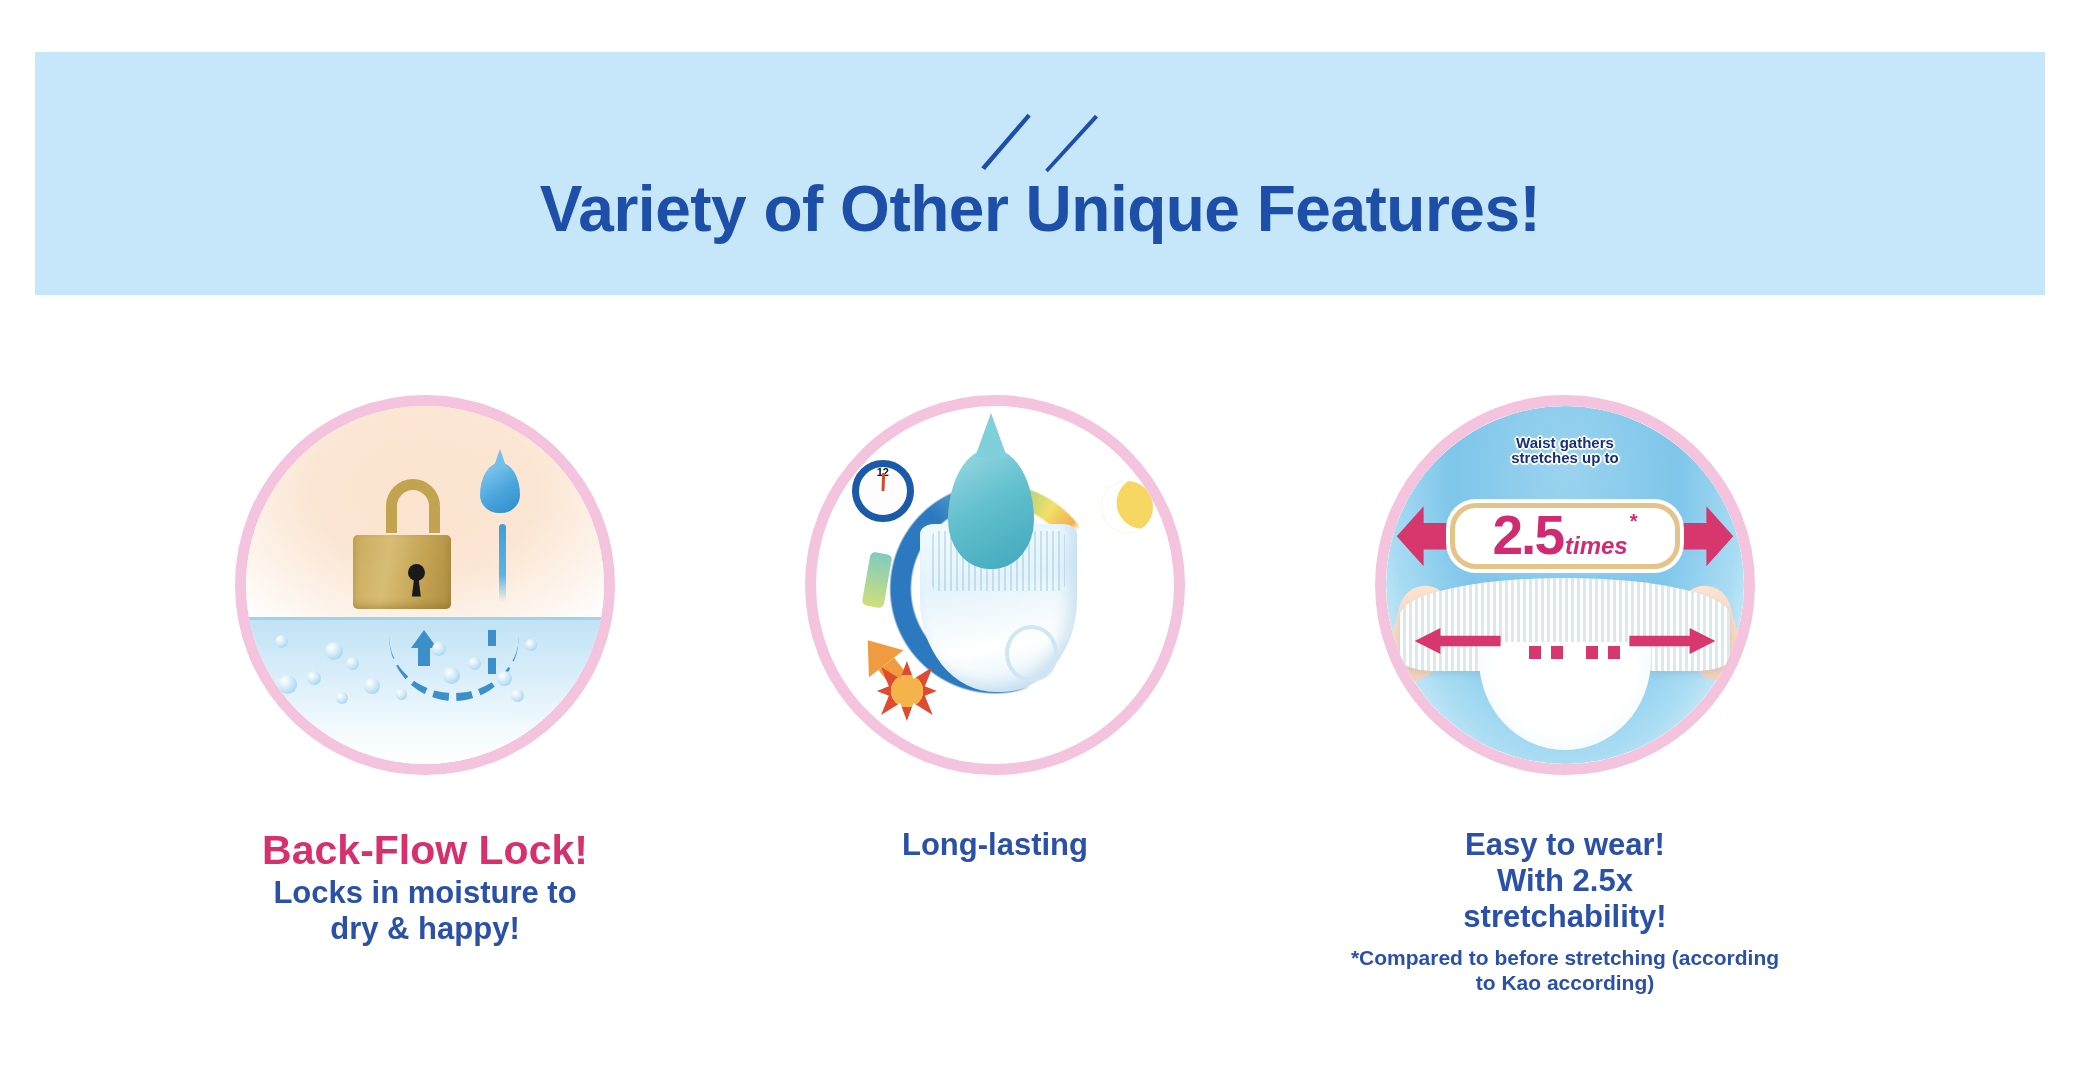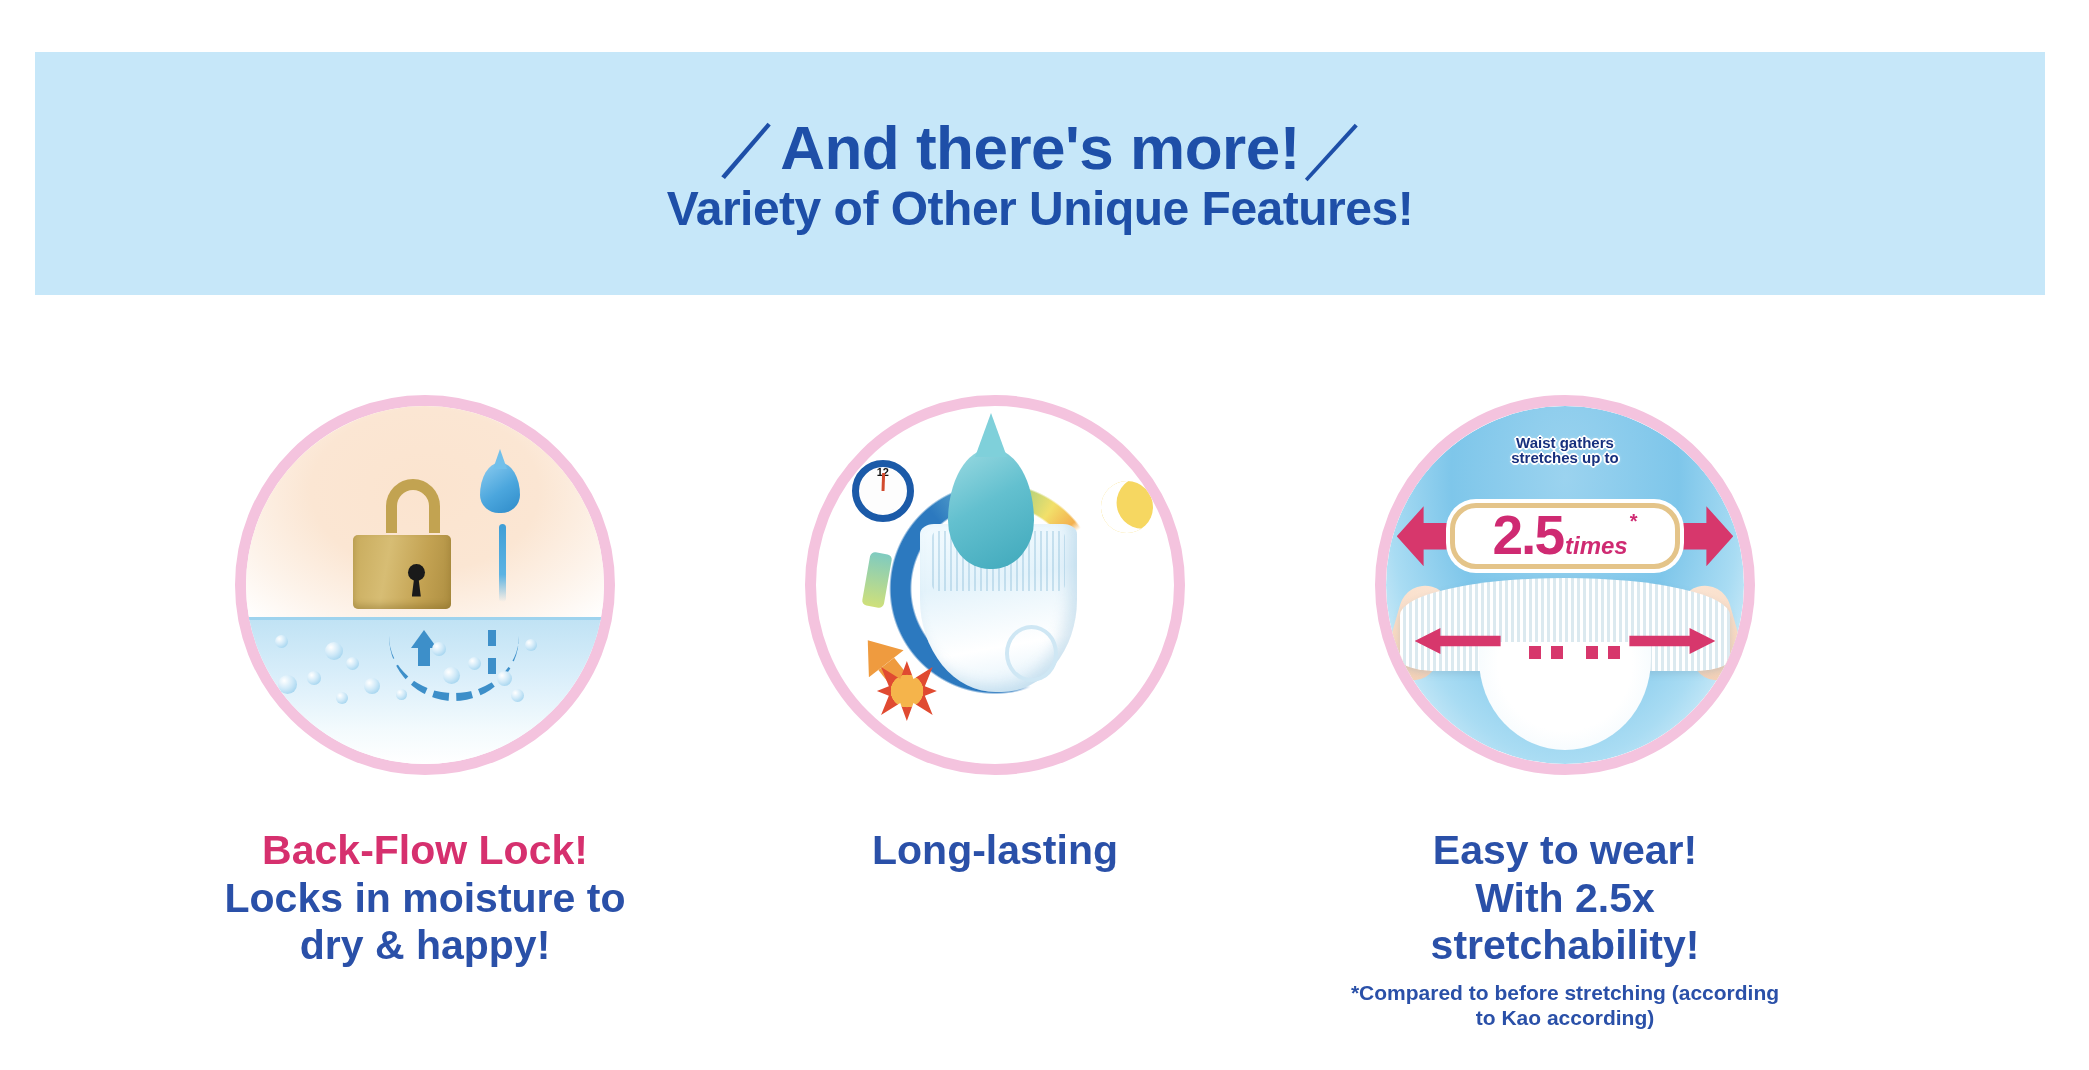--- a/index.html
+++ b/index.html
@@ -20,21 +20,21 @@
     display: flex; flex-direction: column;
     align-items: center; justify-content: center;
     gap: 2px;
   }
   .banner-line1 {
     font-size: 62px; font-weight: 700; color: #1e4fa8;
     letter-spacing: -0.5px; line-height: 1.05;
     display: flex; align-items: center; white-space: nowrap;
   }
   .banner-line2 {
-    font-size: 48px; font-weight: 700; color: #1e4fa8;
+    font-size: 64px; font-weight: 700; color: #1e4fa8;
     letter-spacing: -0.5px; line-height: 1.05; white-space: nowrap;
   }
   .slash { font-weight: 400; font-size: 66px; display: inline-block; }
   .slash.l { transform: scaleX(-1) translateY(-2px); margin-right: 2px; }
   .slash.r { margin-left: 2px; }
 
   
   .cols {
     position: absolute; left: 0; top: 395px;
     width: 2089px; display: flex;
@@ -262,36 +262,35 @@
   .i3-num{ font-size:55px; font-weight:700; color:#cf2a72; letter-spacing:-2px; line-height:.92; }
   .i3-times{ font-size:24px; font-weight:700; font-style:italic; color:#cf2a72; }
   .i3-star{ font-size:20px; font-weight:700; color:#cf2a72; align-self:flex-start; }
 
   
   .caption { margin-top: 52px; text-align: center; width: 560px; }
   .cap-title-pink {
     font-size: 41px; font-weight: 700; color: #d6306e; line-height: 1.16;
   }
   .cap-body {
-    font-size: 41px; font-weight: 700; color: #2a50a8; line-height: 1.16;
+    font-size: 31px; font-weight: 700; color: #2a50a8; line-height: 1.16;
   }
   .cap-note {
     margin-top: 10px; font-size: 21px; font-weight: 600;
     color: #2a50a8; line-height: 1.22; text-align: center;
   }
 </style>
 </head>
 <body>
 
 <div class="page">
 
   <div class="banner">
     <div class="banner-line1">
       <span class="slash l">＼</span>
-      <span>And there's more!</span>
       <span class="slash r">／</span>
     </div>
     <div class="banner-line2">Variety of Other Unique Features!</div>
   </div>
 
   <div class="cols">
 
     <div class="col col-1">
       <div class="circle-wrap">
         <div class="circle">

